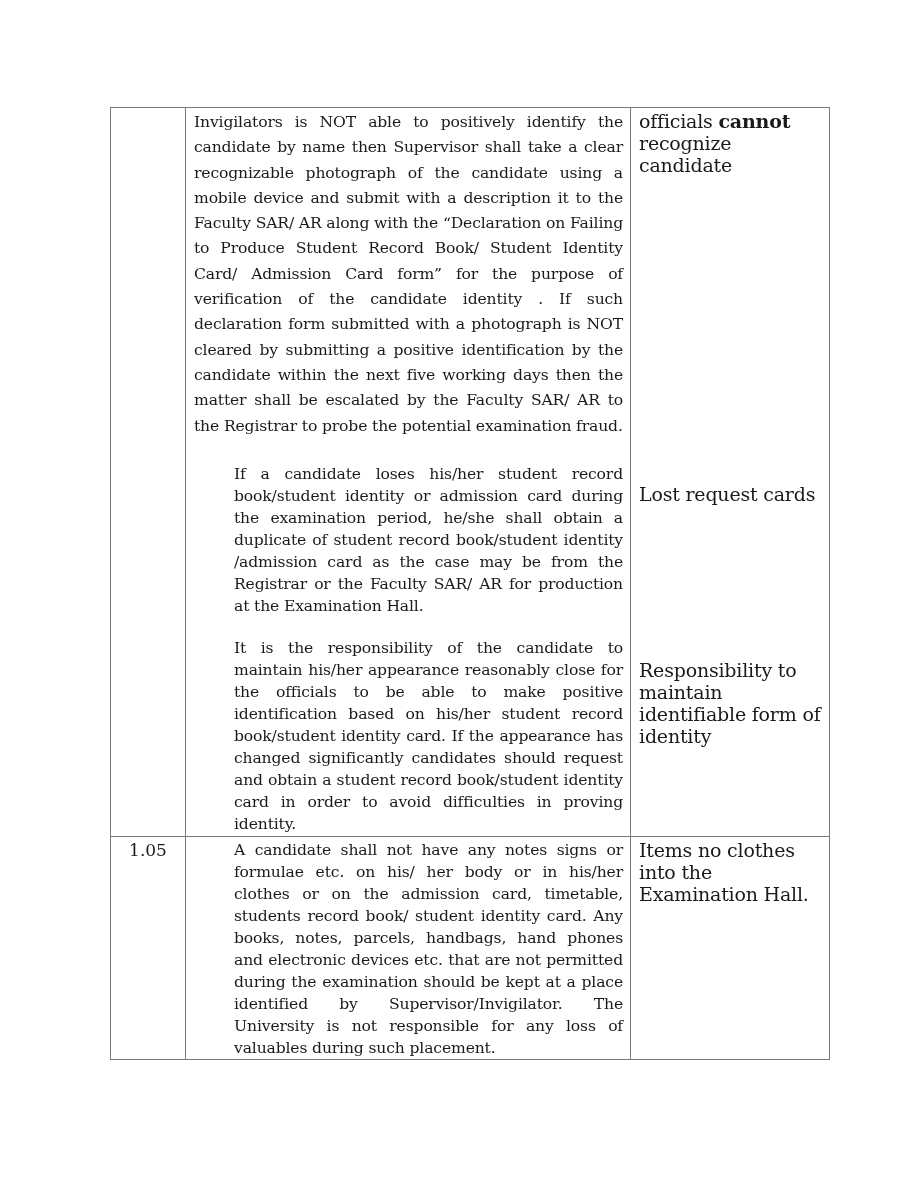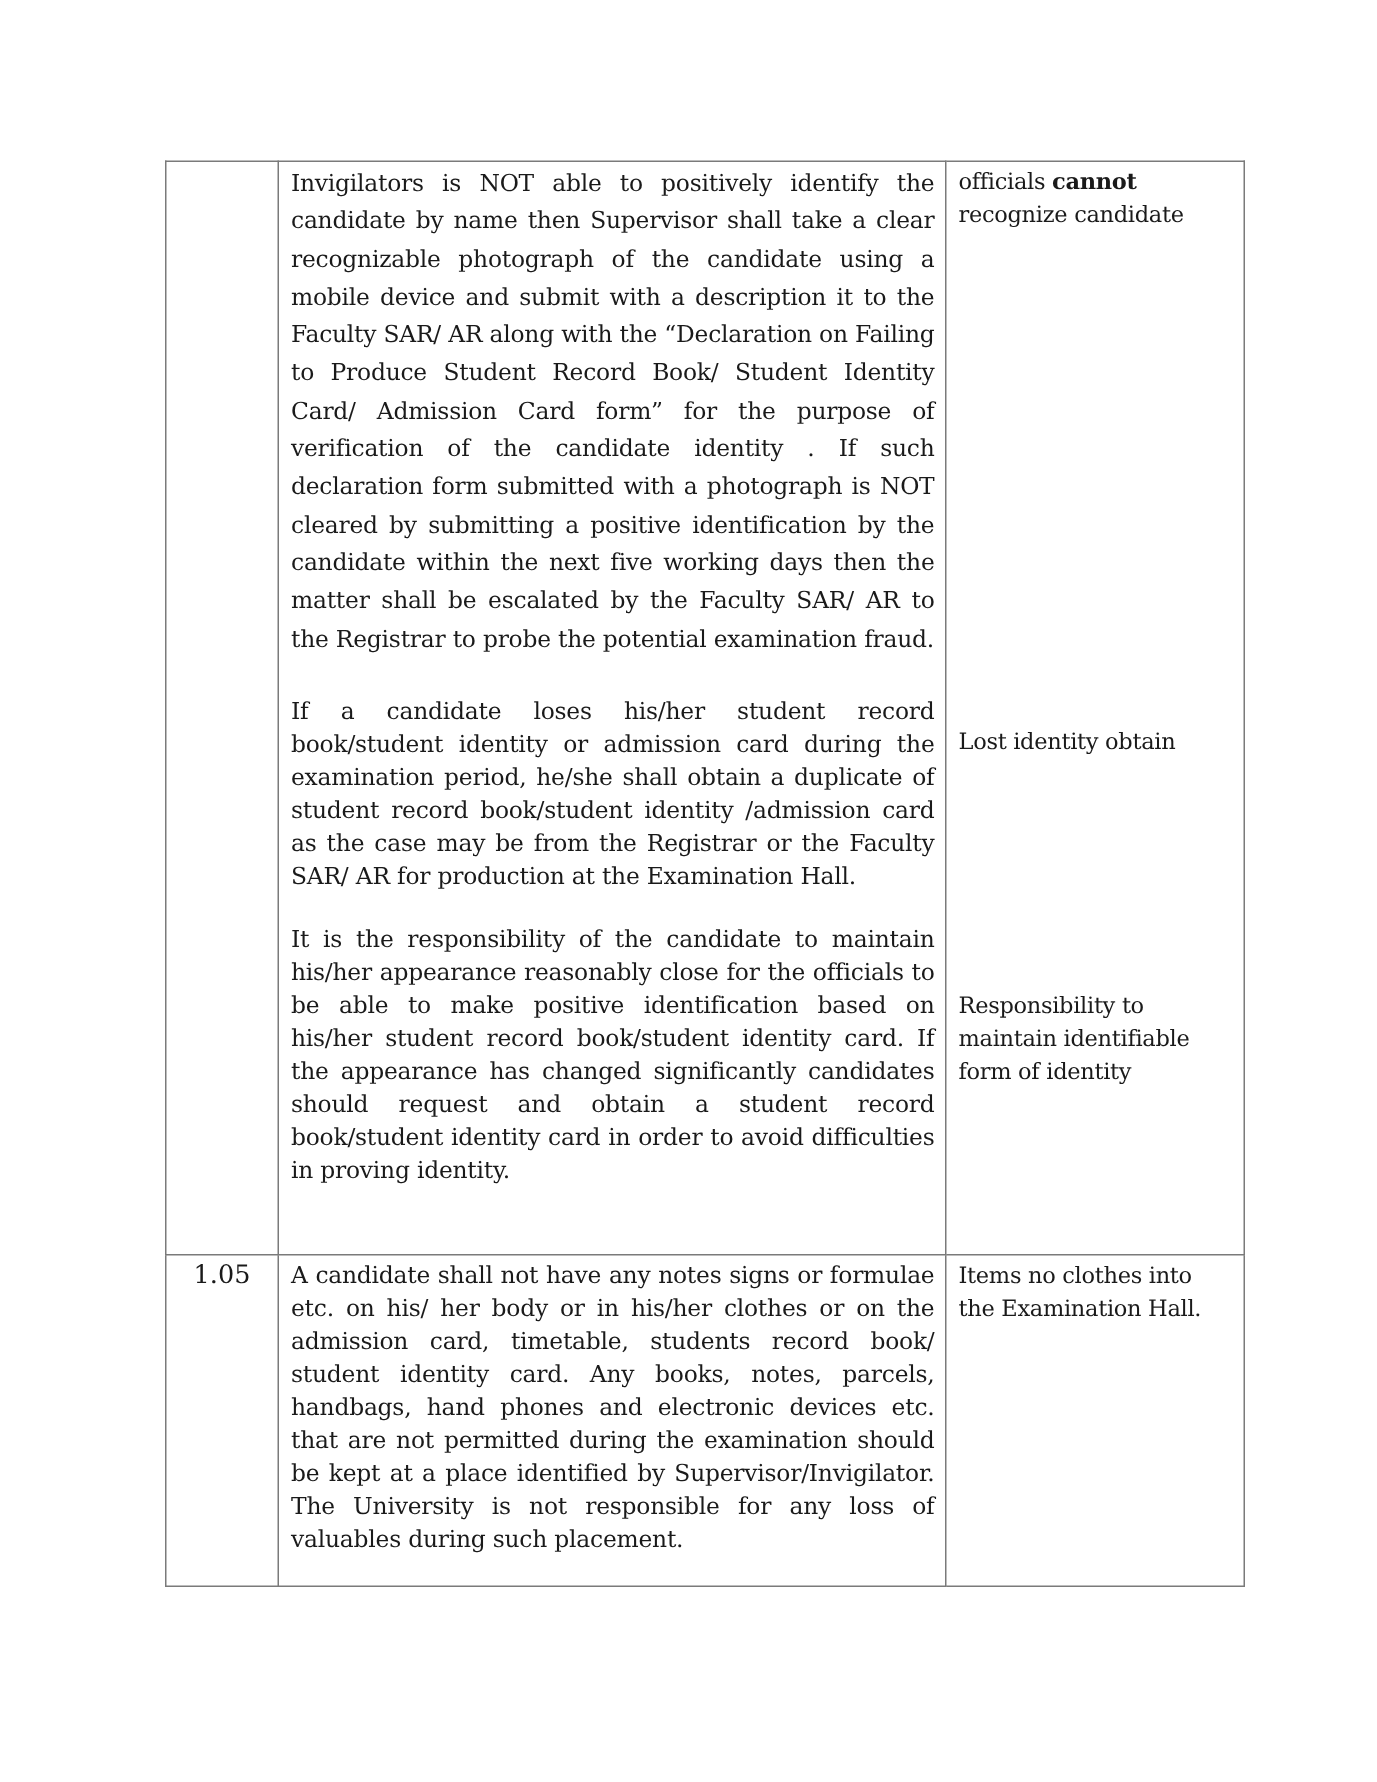--- a/index.html
+++ b/index.html
@@ -9,24 +9,24 @@
   table.rules { position: absolute; left: 100px; top: 107px; width: 719px;
                 border-collapse: collapse; table-layout: fixed; }
   table.rules td { border: 1px solid #7a7a7a; vertical-align: top; padding: 0; }
   col.c-num { width: 75px; }
   col.c-body { width: 445px; }
   col.c-note { width: 199px; }
   .num { text-align: center; font-size: 17px; line-height: 22px; padding-top: 2px !important; }
   .body-cell { padding: 2px 7px 0 8px !important; }
   .note-cell { padding: 2px 6px 0 8px !important; }
   .para { font-size: 15.6px; line-height: 25.3px; text-align: justify; margin: 0; letter-spacing: -0.15px; }
-  .para.tight { line-height: 22px; font-size: 15.6px; }
+  .para.tight { line-height: 22px; font-size: 15.6px; margin-left: 40px; }
   .gap1 { height: 24px; }
   .gap2 { height: 20px; }
-  .note { font-size: 15px; line-height: 22px; margin: 0; letter-spacing: -0.2px; }
+  .note { font-size: 19px; line-height: 22px; margin: 0; letter-spacing: -0.2px; }
   .note b { font-weight: bold; }
   .note-block { position: relative; }
 </style>
 </head>
 <body>
 
 <div class="page">
   <table class="rules">
     <colgroup>
       <col class="c-num">
@@ -43,21 +43,21 @@
         <div class="gap1"></div>
         <p class="para tight">If a candidate loses his/her student record book/student identity or admission card during the examination period, he/she shall obtain a duplicate of student record book/student identity /admission card as the case may be from the Registrar or the Faculty SAR/ AR for production at the Examination Hall.</p>
         <div class="gap2"></div>
         <p class="para tight">It is the responsibility of the candidate to maintain his/her appearance reasonably  close for the officials to be able to make positive identification based on his/her student record book/student identity card. If the appearance has changed significantly candidates should request and obtain a student record book/student identity card in order to avoid difficulties in proving identity.</p>
       </td>
       <td class="note-cell">
         <div class="note-block" style="height:373px;">
           <p class="note"><span>officials </span><b>cannot</b><span> recognize candidate</span></p>
         </div>
         <div class="note-block" style="height:176px;">
-          <p class="note">Lost identity obtain</p>
+          <p class="note">Lost request cards</p>
         </div>
         <div class="note-block">
           <p class="note">Responsibility to maintain identifiable form of identity</p>
         </div>
       </td>
     </tr>
     <tr style="height:221px;">
       <td class="num">
         <span>1.05</span>
       </td>

